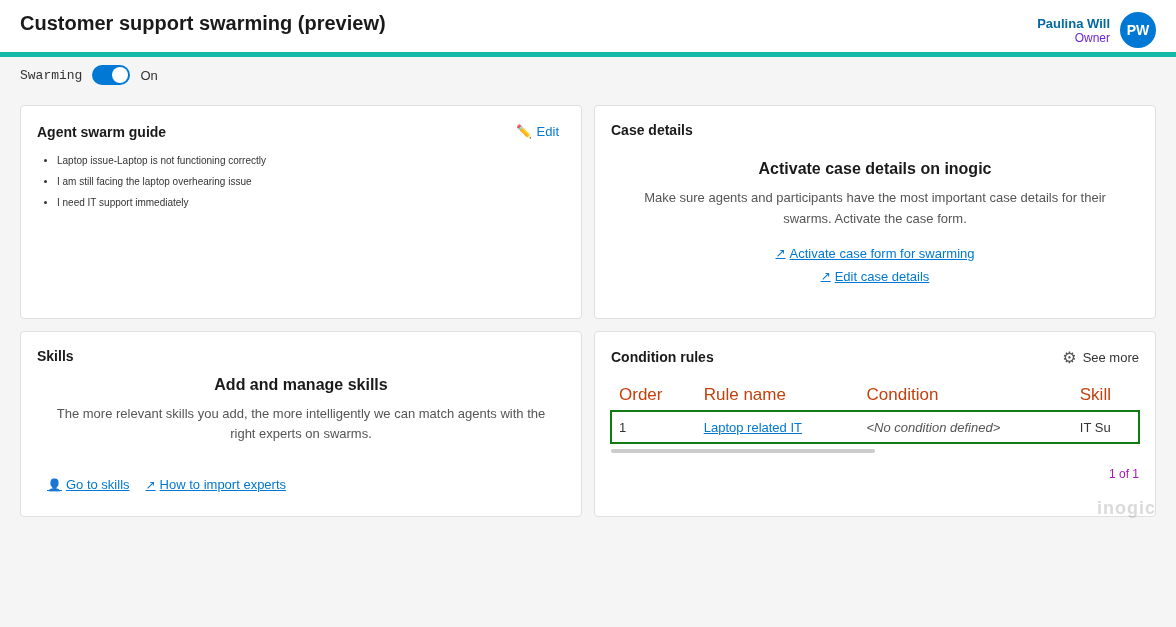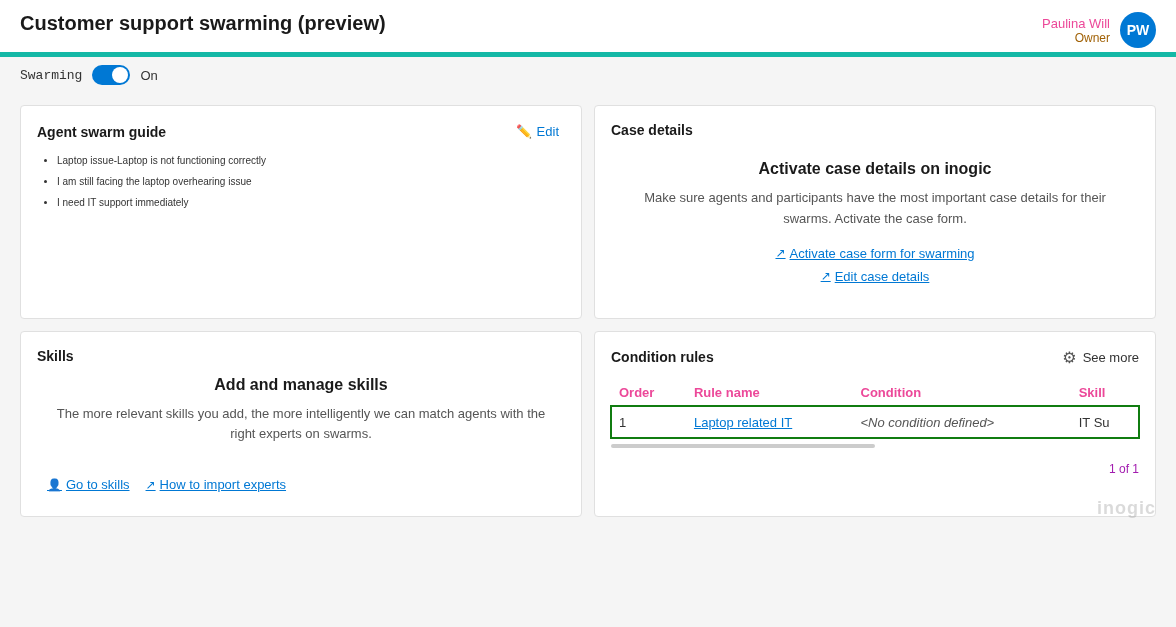--- a/index.html
+++ b/index.html
@@ -39,26 +39,26 @@
       justify-content: center;
       color: #fff;
       font-size: 14px;
       font-weight: 600;
     }
     .user-info {
       text-align: right;
     }
     .user-name {
       font-size: 13px;
-      font-weight: 400;
-      color: #ec4899;
+      font-weight: 700;
+      color: #0369a1;
     }
     .user-role {
       font-size: 12px;
-      color: #a16207;
+      color: #6d28d9;
     }
     .swarming-bar {
       background: #f5f5f5;
       padding: 8px 20px;
       display: flex;
       align-items: center;
       gap: 10px;
     }
     .swarming-label {
       font-size: 13px;
@@ -202,23 +202,23 @@
     .gear-icon {
       font-size: 16px;
       color: #555;
     }
     .condition-table {
       width: 100%;
       border-collapse: collapse;
     }
     .condition-table th {
       text-align: left;
-      font-size: 13px;
-      font-weight: 700;
-      color: #ec4899;
+      font-size: 17px;
+      font-weight: 400;
+      color: #c2410c;
       padding: 6px 8px;
       border-bottom: 1px solid #e0e0e0;
     }
     .condition-table td {
       font-size: 13px;
       color: #333;
       padding: 8px 8px;
     }
     .rule-link {
       color: #0078d4;

